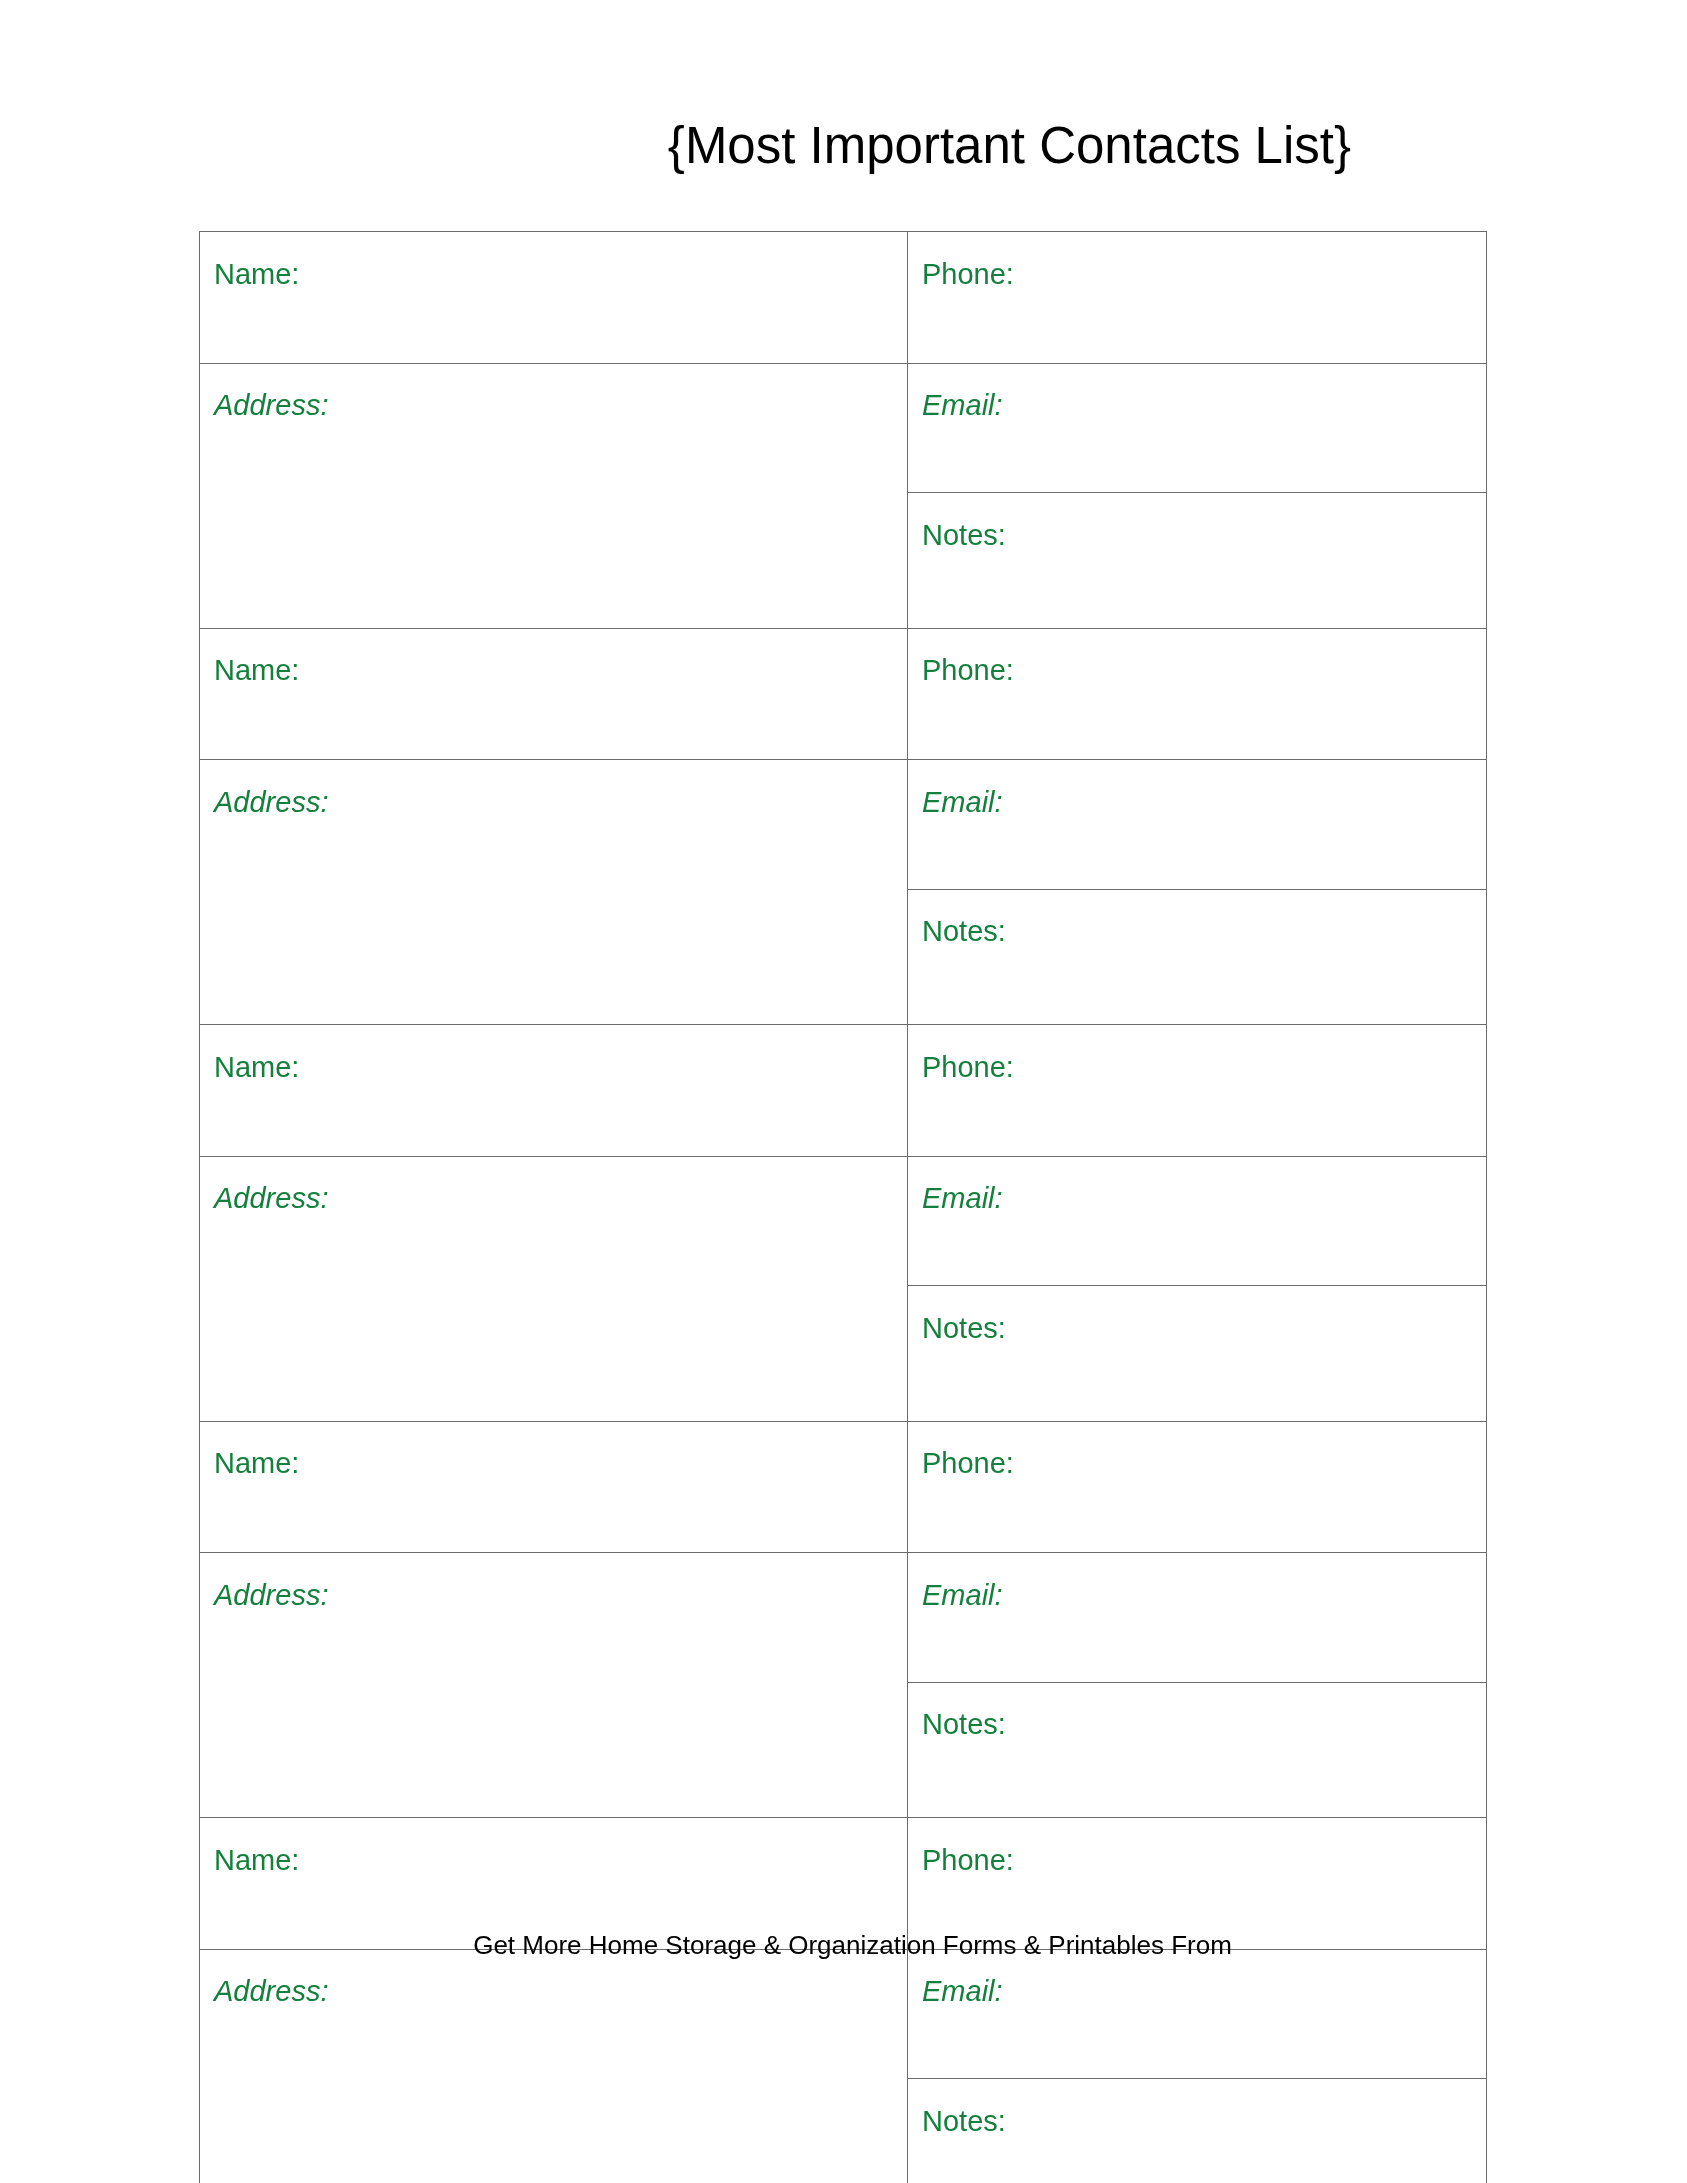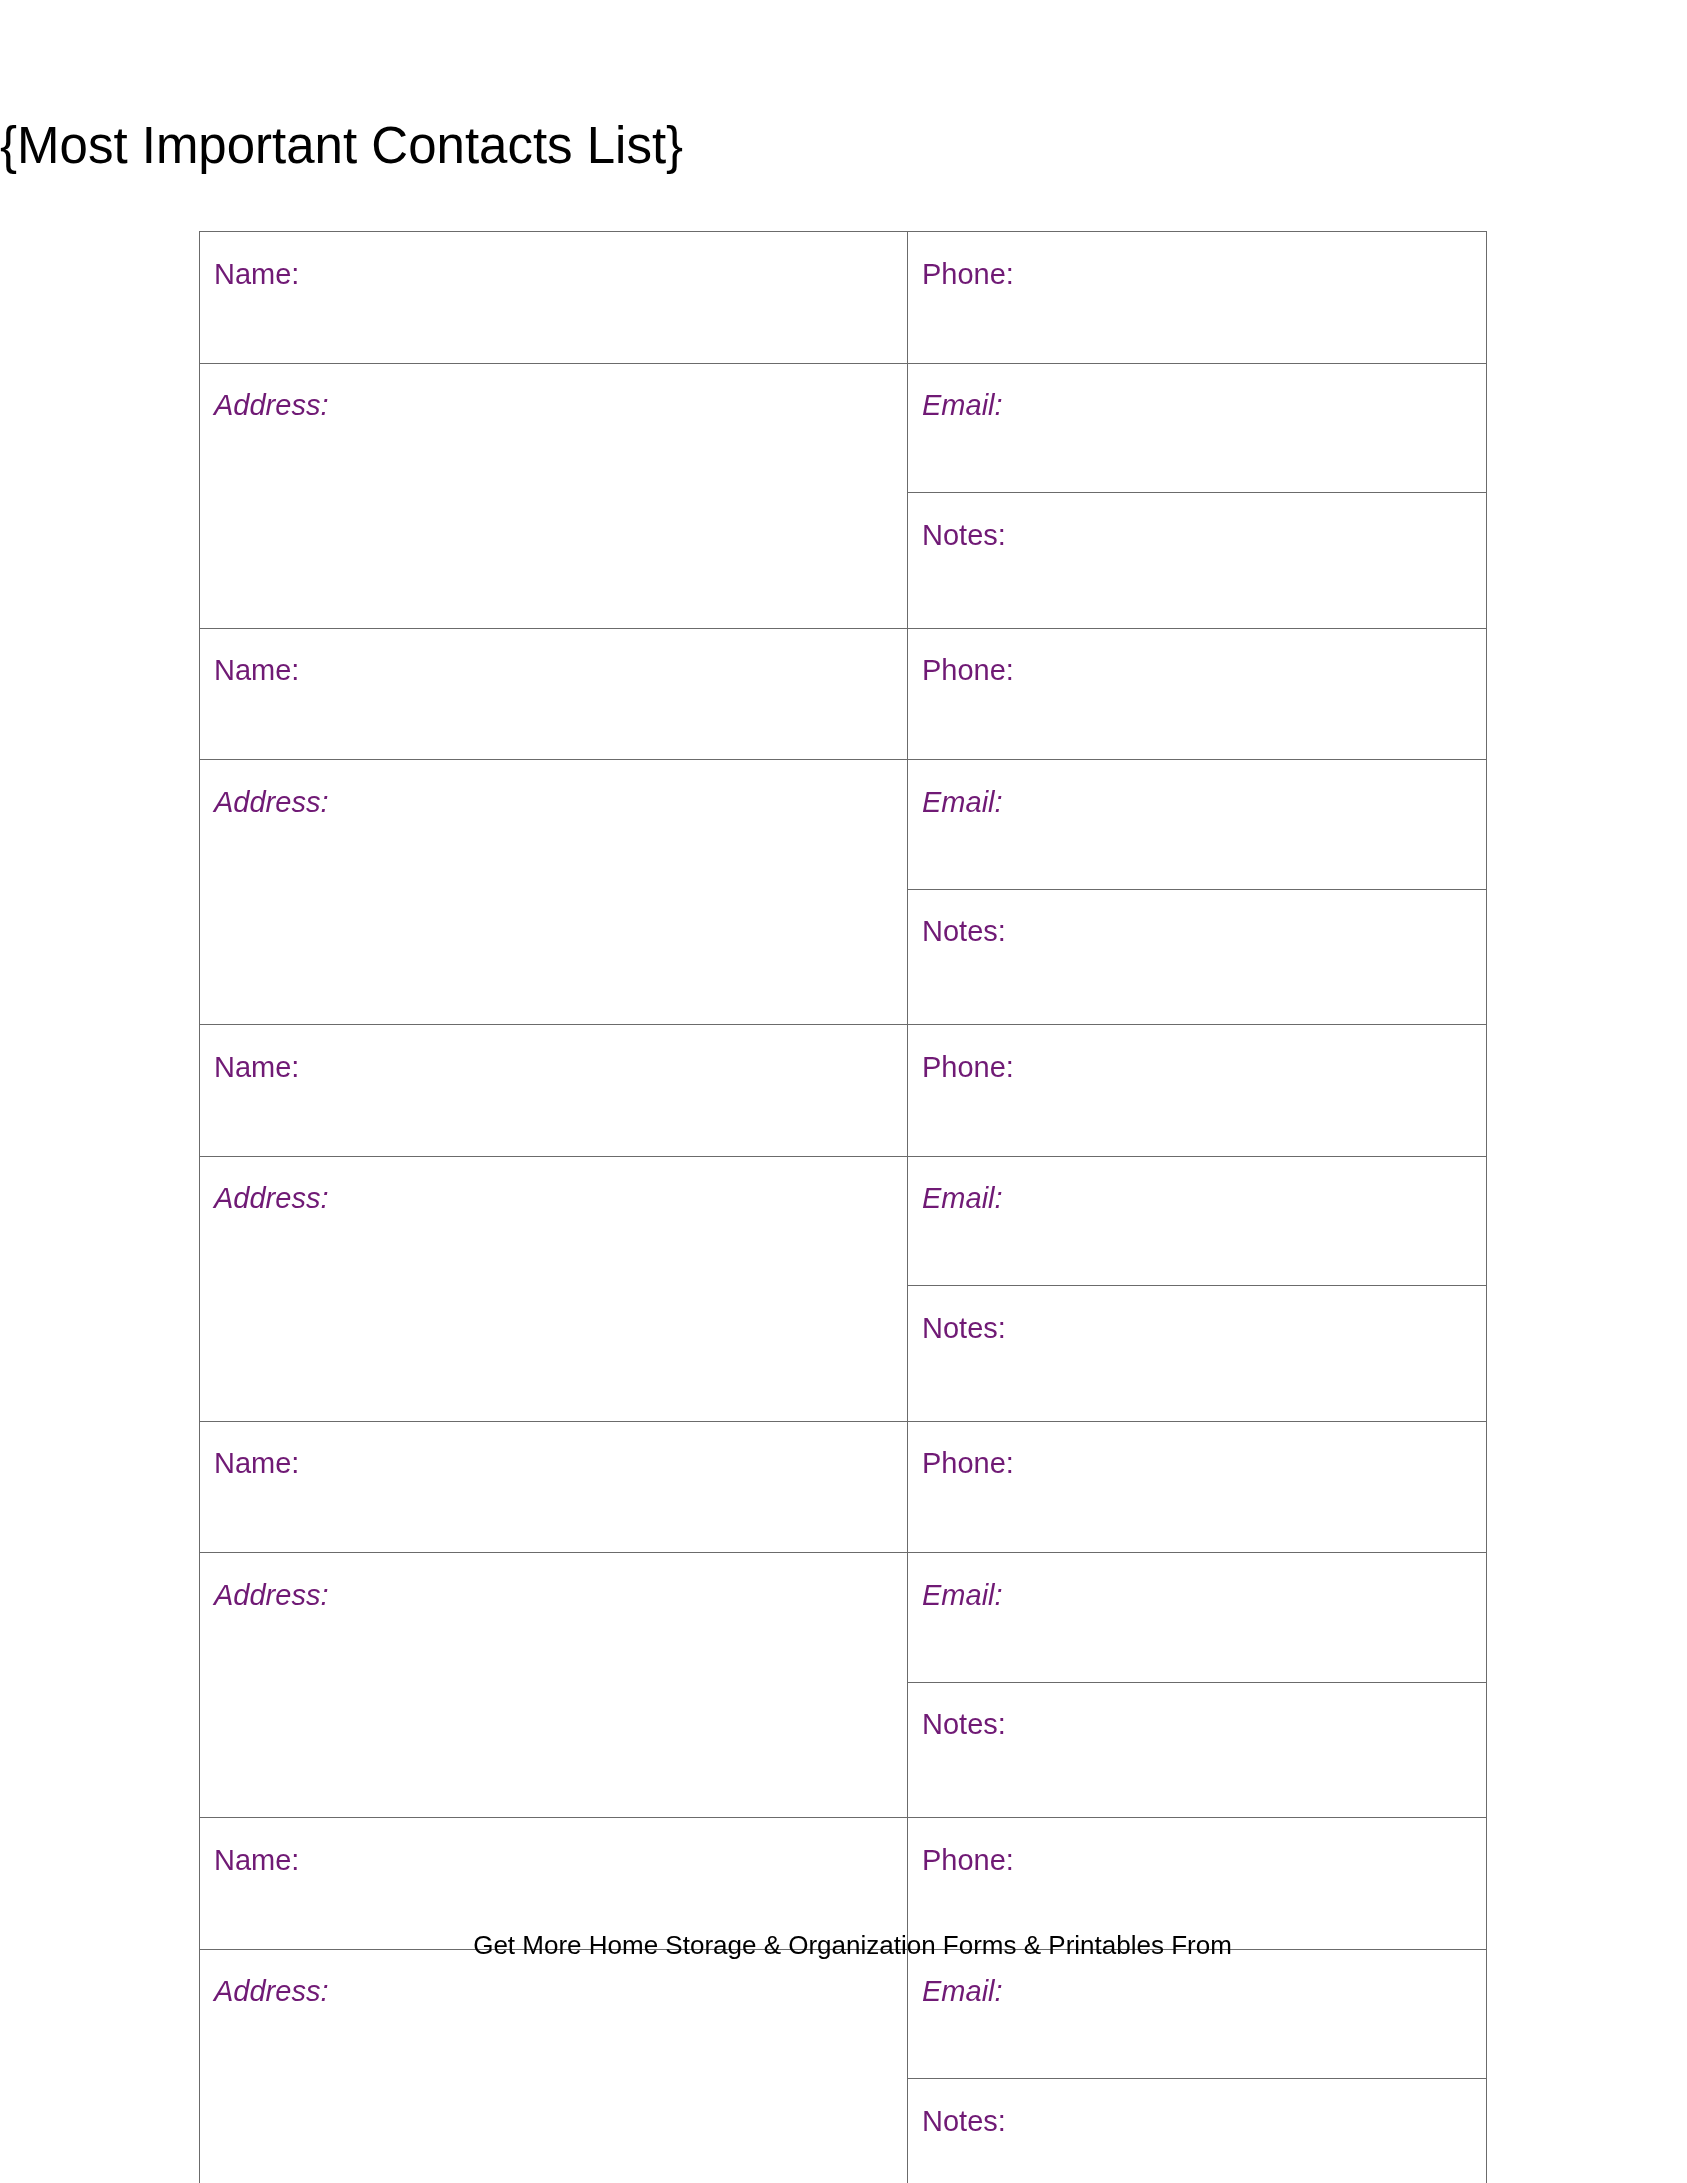--- a/index.html
+++ b/index.html
@@ -15,21 +15,21 @@
     font-family: "Liberation Sans", sans-serif;
     color: #000000;
     overflow: hidden;
   }
   .title {
     position: absolute;
     top: 117px;
     left: 0;
     width: 1351px;
     margin: 0;
-    text-align: left;
+    text-align: right;
     font-size: 51px;
     font-weight: 400;
     line-height: 1.15;
     color: #000000;
   }
   table.contacts-table {
     position: absolute;
     left: 199px;
     top: 231px;
     width: 1287px;
@@ -37,21 +37,21 @@
     table-layout: fixed;
   }
   table.contacts-table col.col-left  { width: 708px; }
   table.contacts-table col.col-right { width: 579px; }
   table.contacts-table td {
     border: 1.7px solid #6b6b6b;
     vertical-align: top;
     padding: 24.5px 14px 0 14px;
     font-size: 29px;
     line-height: 1.2;
-    color: #701a75;
+    color: #15803d;
     overflow: hidden;
   }
   tr.row-name  td { height: 106px; }
   tr.row-email td { height: 104px; font-style: italic; }
   tr.row-notes td { height: 110px; }
   .footer {
     position: absolute;
     top: 1923px;
     left: 9px;
     width: 1687px;

